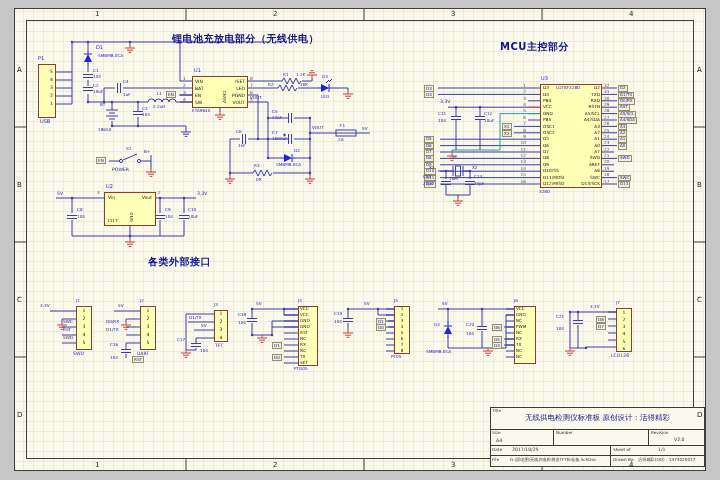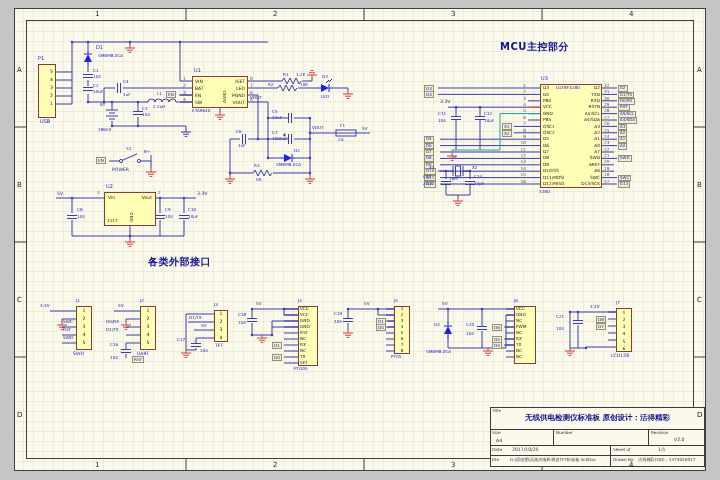--- a/index.html
+++ b/index.html
@@ -242,20 +242,21 @@
   <div class="zl" style="left:629px;top:461px">4</div>
   <div class="zl" style="left:17px;top:66px">A</div>
   <div class="zl" style="left:17px;top:181px">B</div>
   <div class="zl" style="left:17px;top:296px">C</div>
   <div class="zl" style="left:17px;top:411px">D</div>
   <div class="zl" style="left:697px;top:66px">A</div>
   <div class="zl" style="left:697px;top:181px">B</div>
   <div class="zl" style="left:697px;top:296px">C</div>
   <div class="zl" style="left:697px;top:411px">D</div>
 
+  <div class="t hd" style="left:172px;top:33px">锂电池充放电部分（无线供电）</div>
   <div class="t hd" style="left:500px;top:41px">MCU主控部分</div>
   <div class="t hd" style="left:148px;top:256px">各类外部接口</div>
 
   <div class="part" style="left:38px;top:64px;width:18px;height:54px"></div>
   <div class="t ref" style="left:38px;top:56px">P1</div>
   <div class="t ref" style="left:40px;top:119px">USB</div>
   <div class="pcol rw8 blk tr" style="left:40px;top:68px;width:13px">
       <div class="r">5</div>
       <div class="r">4</div>
       <div class="r">3</div>
@@ -595,21 +596,21 @@
       <div class="r">5</div>
       <div class="r">6</div>
     </div>
   <div class="t f4" style="left:590px;top:305px">3.3V</div>
   <div class="aport" style="left:596px;top:316px">D8</div>
   <div class="aport" style="left:596px;top:323px">D7</div>
   <div class="t ref f4" style="left:556px;top:315px">C21</div>
   <div class="t ref f4" style="left:556px;top:327px">104</div>
 
   <div class="t tbl f4" style="left:492px;top:409px">Title</div>
-  <div class="t" style="left:490px;top:414px;width:215px;text-align:center;font-size:7.5px;font-weight:bold;color:#14148f">无线供电检测仪标准板 原创设计：活得精彩</div>
+  <div class="t" style="left:490px;top:414px;width:215px;text-align:center;font-size:7.5px;font-weight:normal;color:#14148f">无线供电检测仪标准板 原创设计：活得精彩</div>
   <div class="t tbl f4" style="left:492px;top:431px">Size</div>
   <div class="t tbl f45" style="left:496px;top:438px">A4</div>
   <div class="t tbl f4" style="left:556px;top:431px">Number</div>
   <div class="t tbl f4" style="left:651px;top:431px">Revision</div>
   <div class="t tbl f45" style="left:674px;top:437px">V2.0</div>
   <div class="t tbl f4" style="left:492px;top:448px">Date</div>
   <div class="t tbl f45" style="left:512px;top:447px">2017/10/25</div>
   <div class="t tbl f4" style="left:613px;top:448px">Sheet  of</div>
   <div class="t tbl f45" style="left:658px;top:447px">1/1</div>
   <div class="t tbl f4" style="left:492px;top:458px">File</div>

